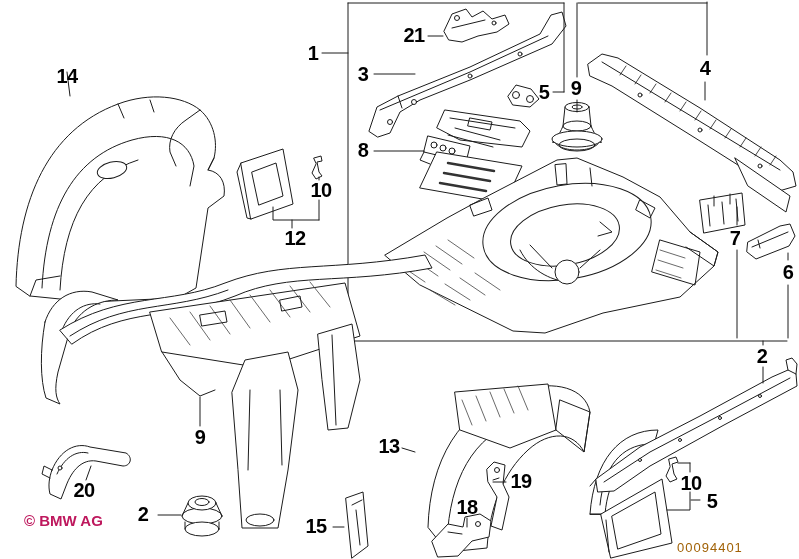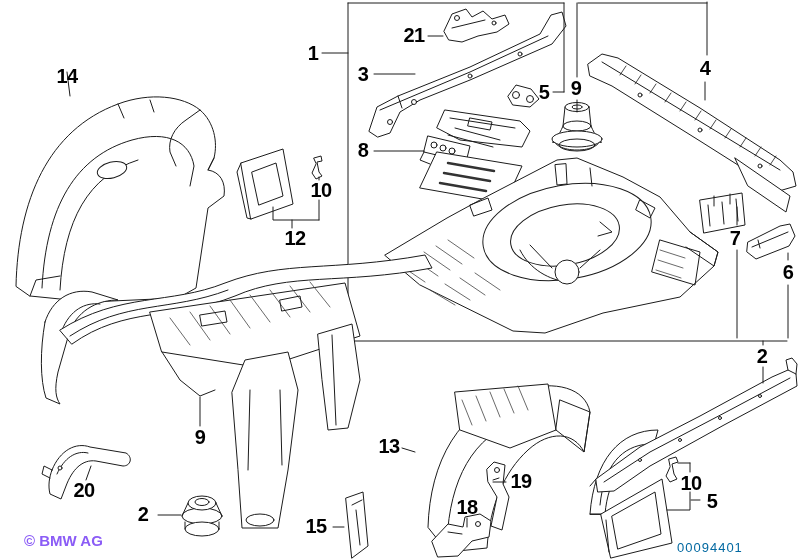--- a/index.html
+++ b/index.html
@@ -2,24 +2,24 @@
 <html><head>
 <meta charset="utf-8">
 <style>
   html,body{margin:0;padding:0;background:#ffffff;}
   #stage{position:relative;width:799px;height:559px;background:#ffffff;overflow:hidden;
          font-family:"Liberation Sans",sans-serif;}
   #art{position:absolute;left:0;top:0;}
   .callout{position:absolute;transform:translate(-50%,-50%);
            font:700 20px "Liberation Sans",sans-serif;color:#000;letter-spacing:-0.5px;
            white-space:nowrap;cursor:default;}
-  .copyright{position:absolute;left:24px;top:532px;
-             font:700 15px "Liberation Sans",sans-serif;color:#8b5cf6;}
+  .copyright{position:absolute;left:24px;top:512px;
+             font:700 15px "Liberation Sans",sans-serif;color:#be185d;}
   .docnum{position:absolute;left:677px;top:540px;
-          font:400 13px "Liberation Sans",sans-serif;color:#0369a1;letter-spacing:1px;}
+          font:400 13px "Liberation Sans",sans-serif;color:#a16207;letter-spacing:1px;}
 </style>
 </head>
 <body>
 
 <div id="stage">
 
   <svg id="art" width="799" height="559" viewBox="0 0 799 559" fill="none" stroke="#1c1c1c" stroke-width="1" stroke-linejoin="round" stroke-linecap="round">
 
     <g>
       <path d="M348,3 V341"></path>

